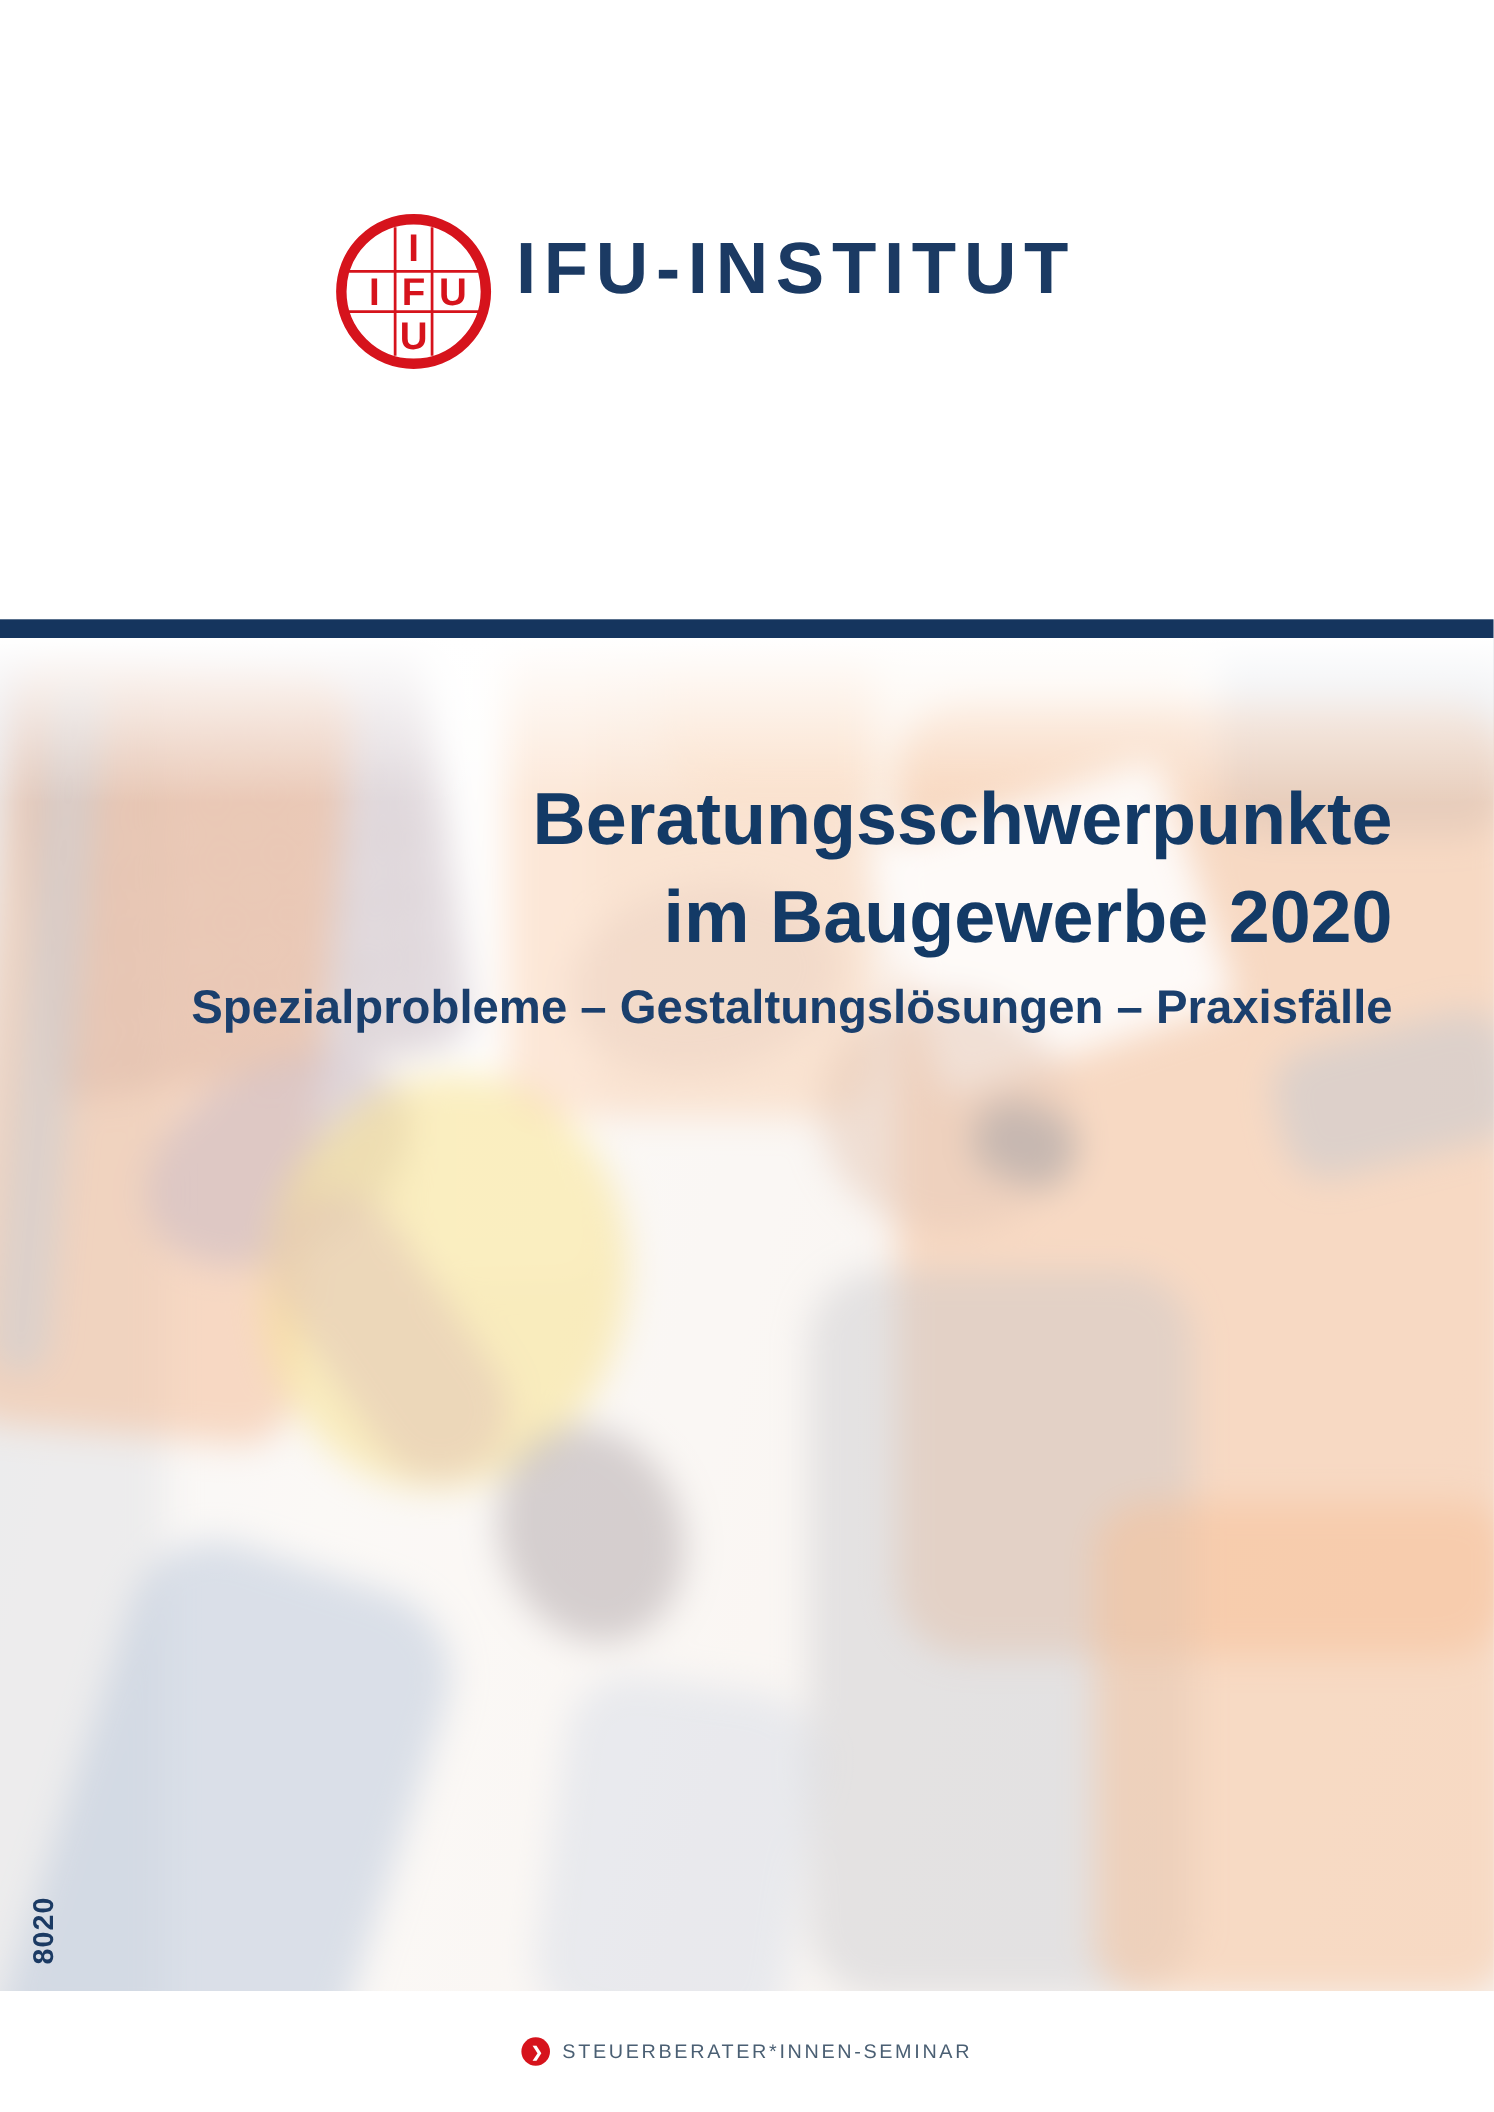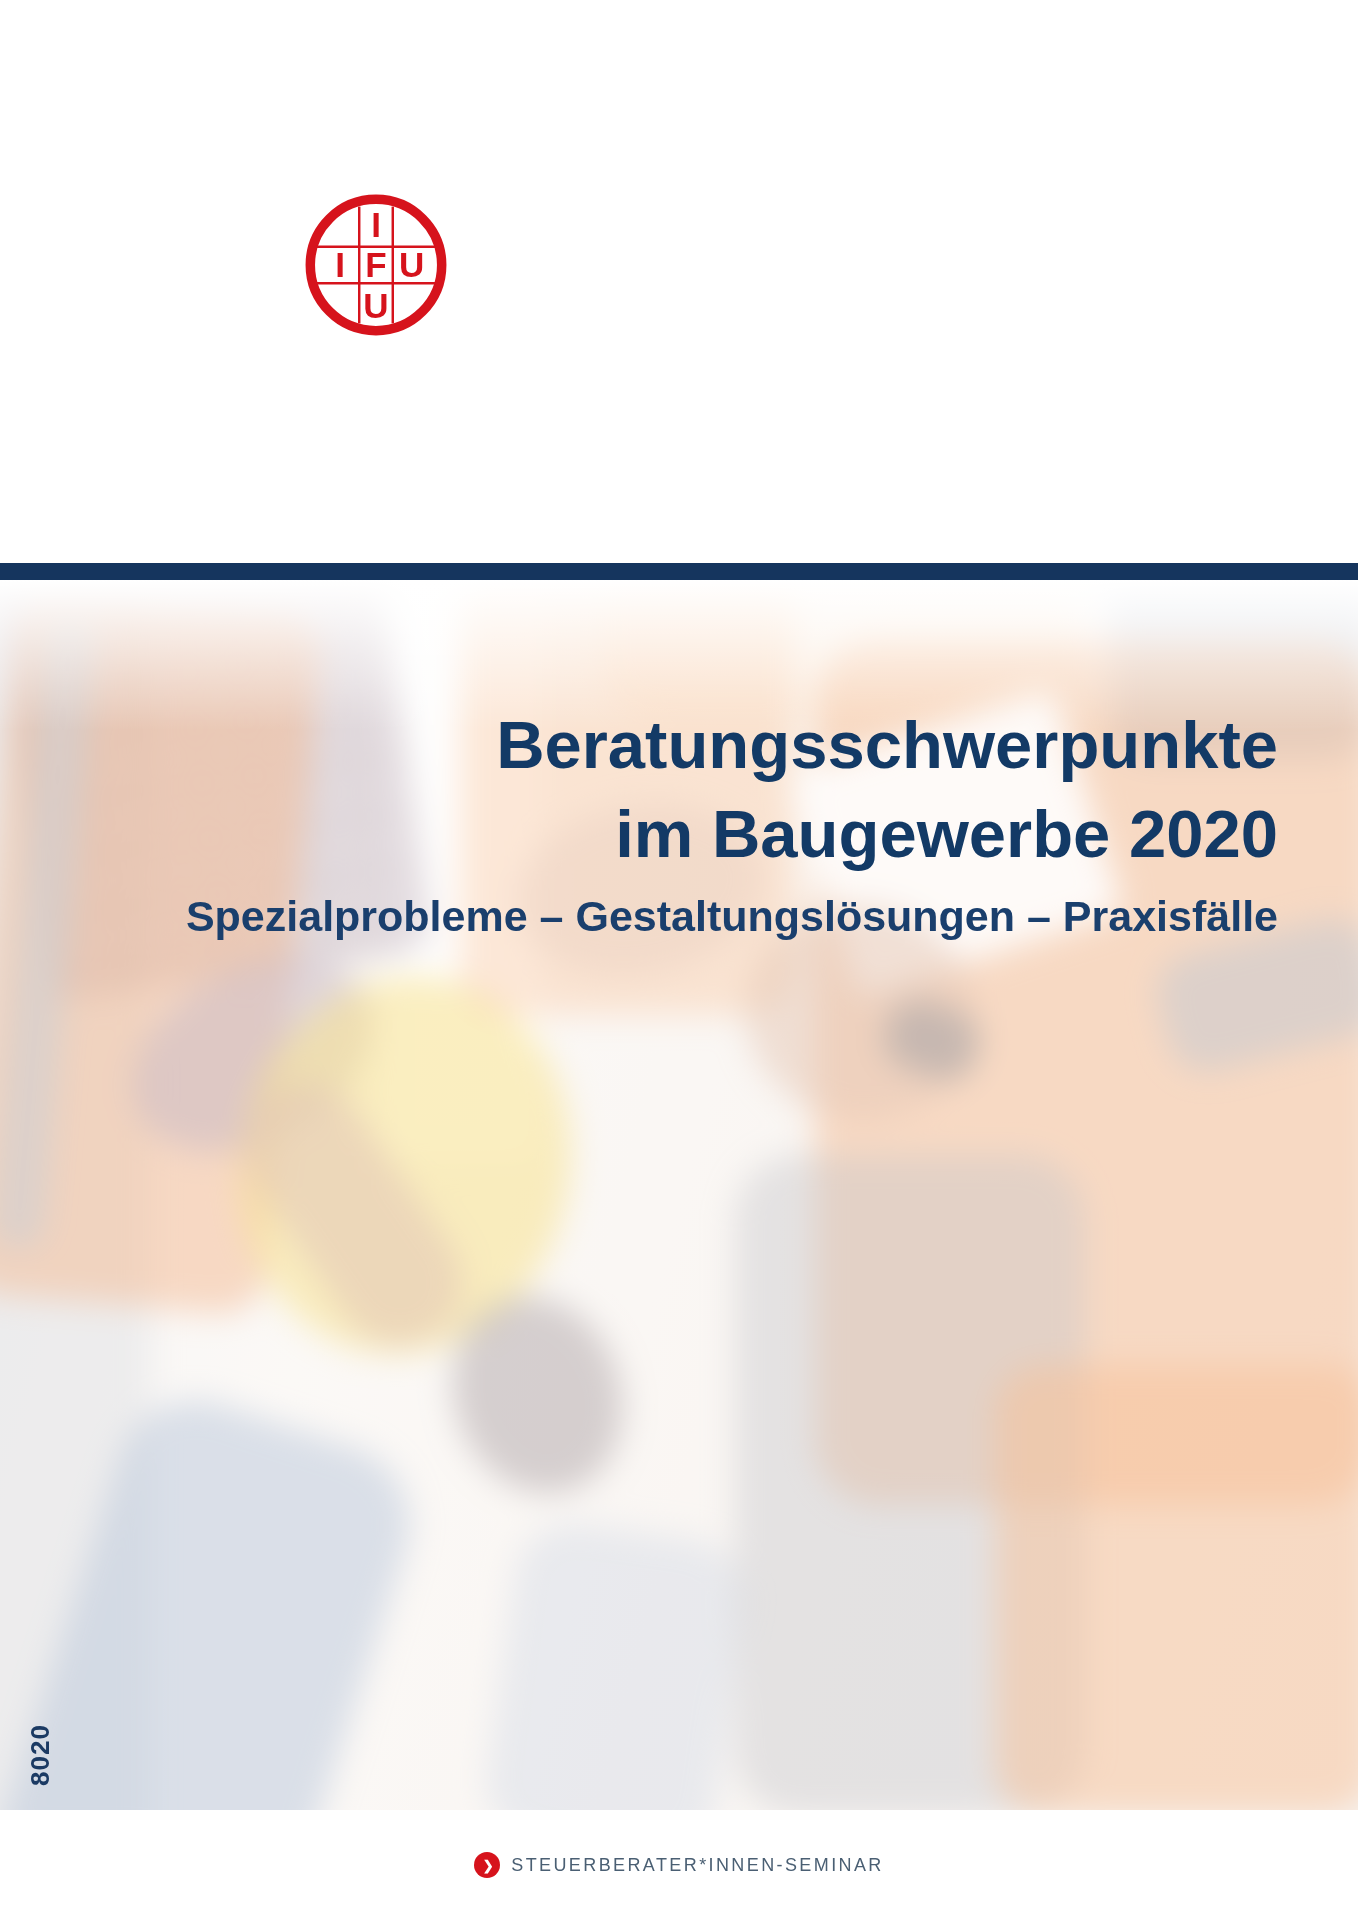--- a/index.html
+++ b/index.html
@@ -93,21 +93,21 @@
     background: rgba(255,255,255,0.50);
   }
   .photo-topfade {
     position: absolute; left: 0; top: 0; width: 100%; height: 150px;
     background: linear-gradient(180deg, #ffffff 0%, rgba(255,255,255,0) 100%);
   }
 
   
   .title-block {
     position: absolute;
-    right: 80px;
+    right: 92px;
     top: 700px;
     text-align: right;
     z-index: 5;
   }
   .title-line {
     font-size: 67px;
     font-weight: 700;
     line-height: 89px;
     color: #133a66;
     white-space: nowrap;
@@ -189,20 +189,21 @@
       <line class="logo-grid" x1="61.5" y1="10" x2="61.5" y2="90"></line>
       <line class="logo-grid" x1="9" y1="37.5" x2="91" y2="37.5"></line>
       <line class="logo-grid" x1="9" y1="62.5" x2="91" y2="62.5"></line>
       <text class="logo-letter" x="50" y="31">I</text>
       <text class="logo-letter" x="25.5" y="58.5">I</text>
       <text class="logo-letter" x="50" y="58.5">F</text>
       <text class="logo-letter" x="74.5" y="58.5">U</text>
       <text class="logo-letter" x="50" y="86">U</text>
     </svg>
     <div class="brand-text">
+      <div class="wordmark">IFU-INSTITUT</div>
     </div>
   </header>
 
   <div class="divider-bar"></div>
 
   <div class="photo">
     <div class="photo-art">
       <div class="sh-gray-left"></div>
       <div class="sh-white-col"></div>
       <div class="sh-warm-glow"></div>

